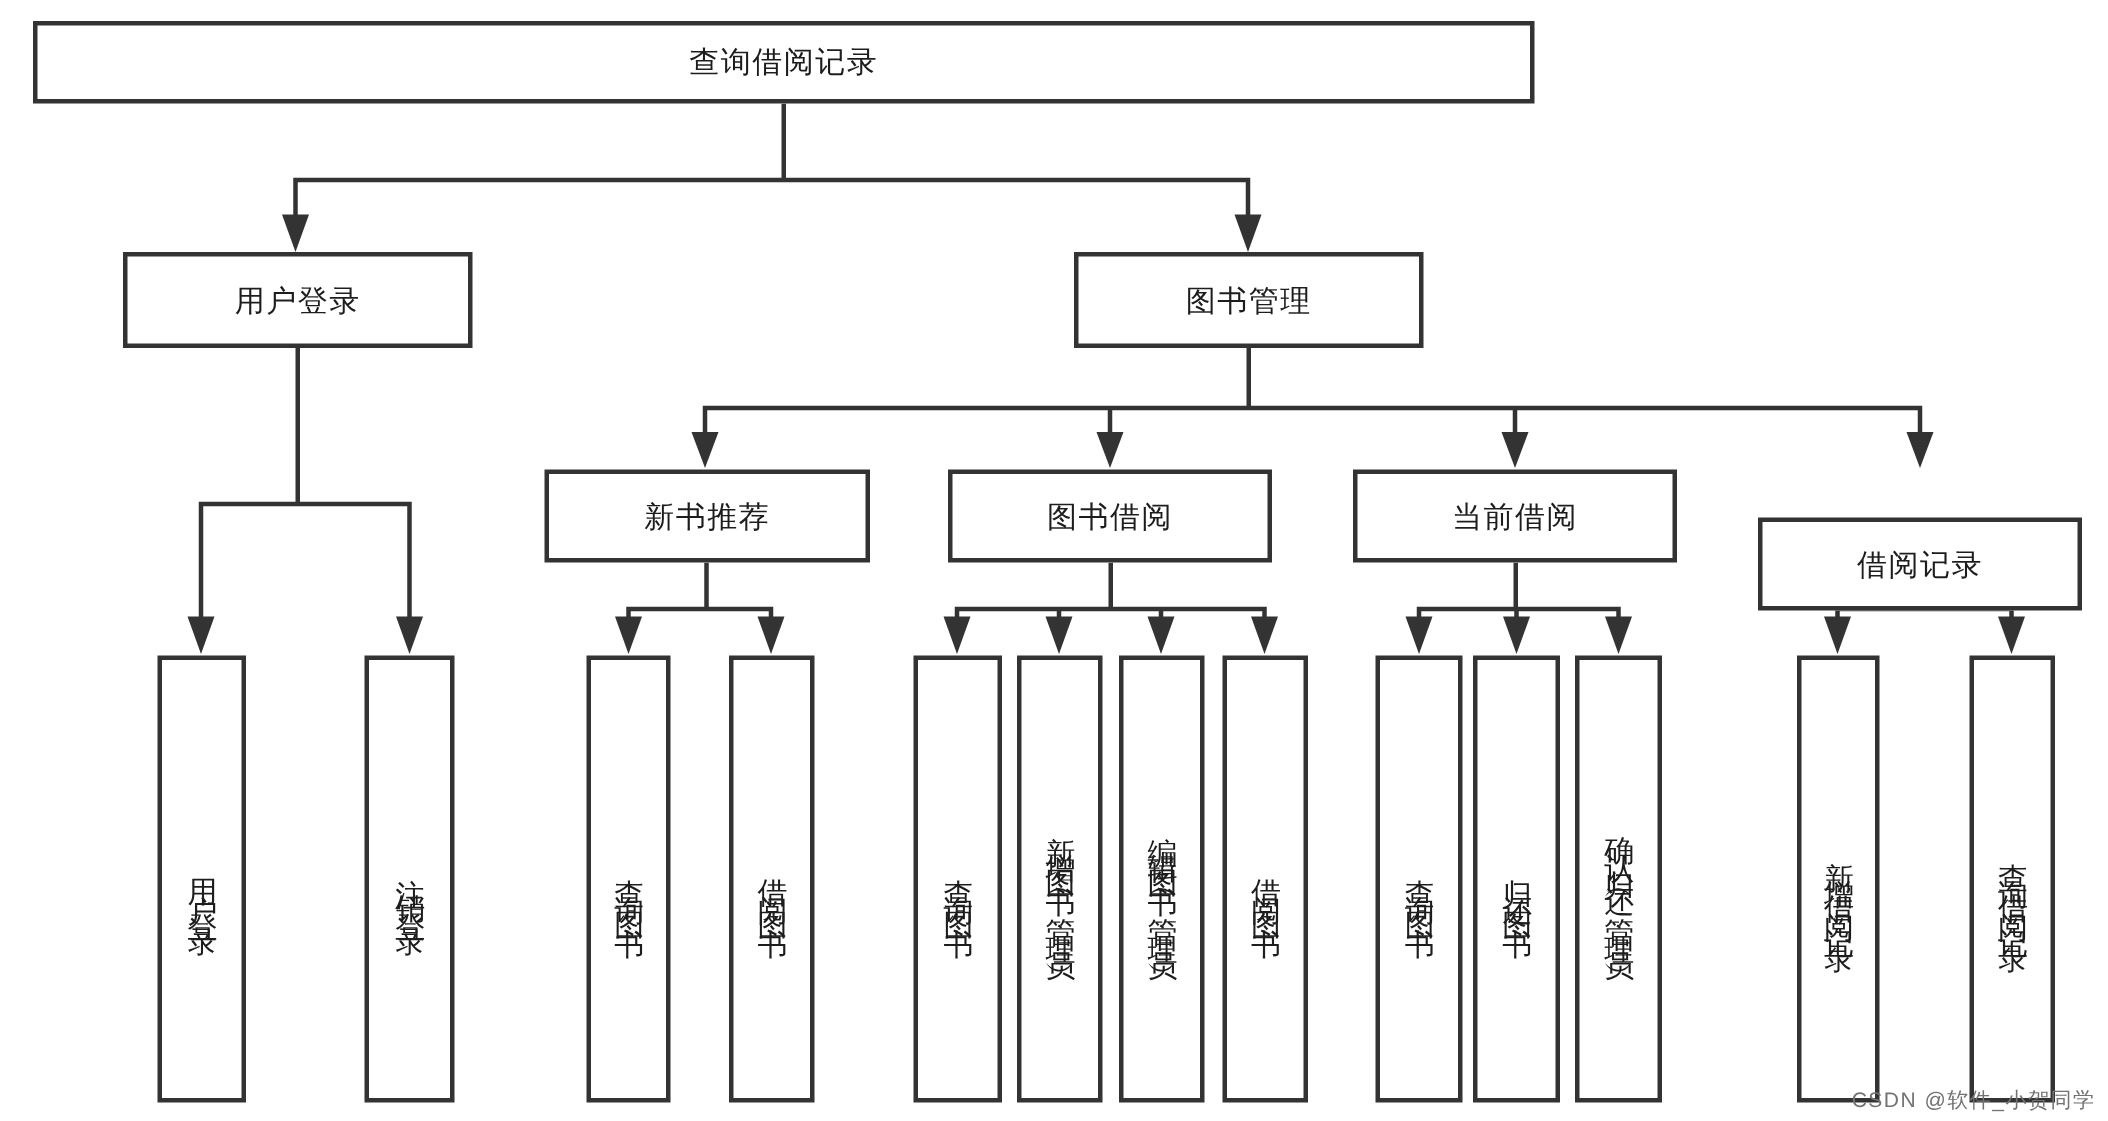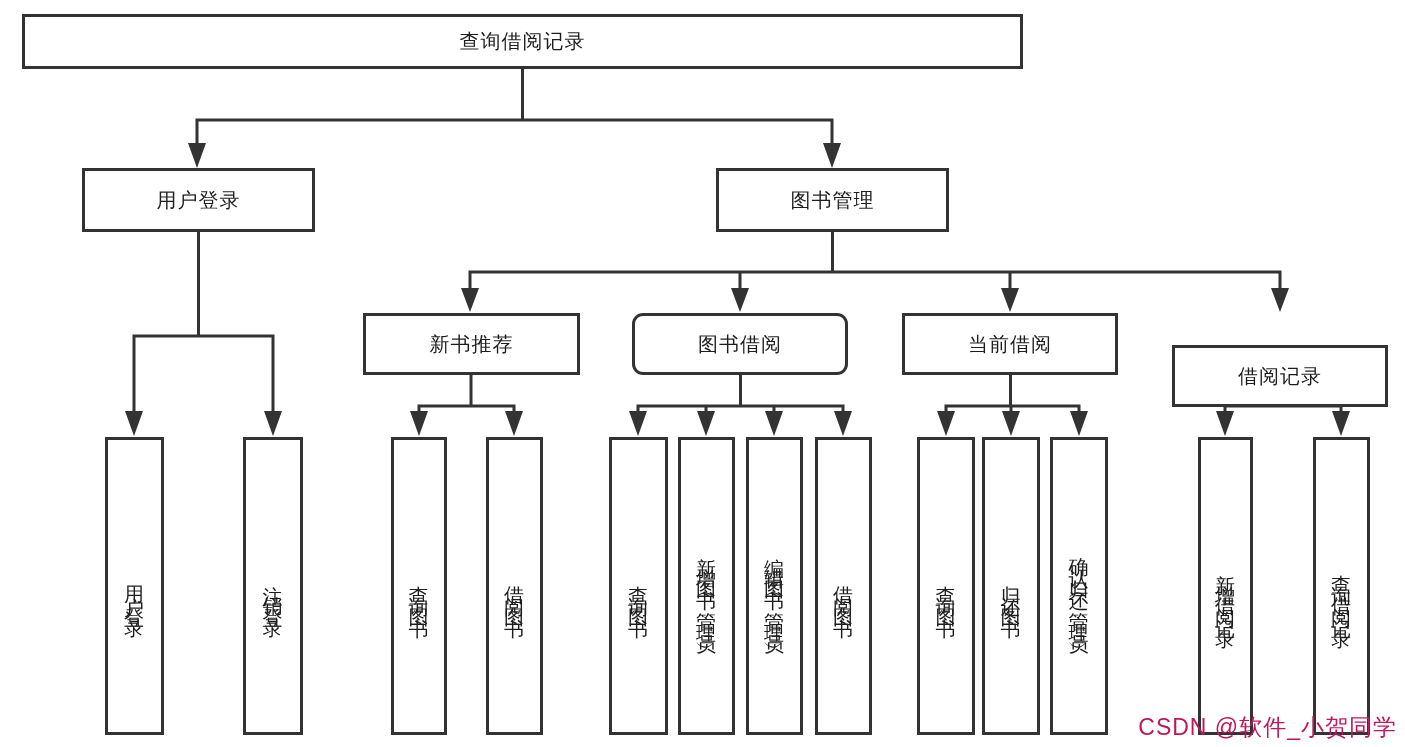--- a/index.html
+++ b/index.html
@@ -36,22 +36,22 @@
     text-orientation: mixed;
     letter-spacing: 11px;
     font-size: 20px;
     line-height: 1;
     padding-top: 11px; 
   }
   .watermark {
     position: absolute;
     right: 8px;
     bottom: 4px;
-    font-size: 23px;
-    color: #be185d;
+    font-size: 14px;
+    color: #737373;
     letter-spacing: 1px;
     z-index: 3;
     white-space: nowrap;
   }
 </style>
 </head>
 <body>
 
 <div class="canvas">
 
@@ -87,21 +87,21 @@
       <polygon points="1332,411 1350,411 1341,436"></polygon>
     </g>
   </svg>
 
   <div class="box" style="left:22px; top:14px; width:1001px; height:55px;">查询借阅记录</div>
 
   <div class="box" style="left:82px; top:168px; width:233px; height:64px;">用户登录</div>
   <div class="box" style="left:716px; top:168px; width:233px; height:64px;">图书管理</div>
 
   <div class="box" style="left:363px; top:313px; width:217px; height:62px;">新书推荐</div>
-  <div class="box" style="left:632px; top:313px; width:216px; height:62px;border-radius:11px;">图书借阅</div>
+  <div class="box" style="left:632px; top:313px; width:216px; height:62px;">图书借阅</div>
   <div class="box" style="left:902px; top:313px; width:216px; height:62px;">当前借阅</div>
   <div class="box" style="left:1172px; top:313px; width:216px; height:62px;margin-top:32px;">借阅记录</div>
 
   <div class="box vbox" style="left:105px; top:437px; width:59px; height:298px;">用户登录</div>
   <div class="box vbox" style="left:243px; top:437px; width:60px; height:298px;">注销登录</div>
 
   <div class="box vbox" style="left:391px; top:437px; width:56px; height:298px;">查询图书</div>
   <div class="box vbox" style="left:486px; top:437px; width:57px; height:298px;">借阅图书</div>
 
   <div class="box vbox" style="left:609px; top:437px; width:59px; height:298px;">查询图书</div>

